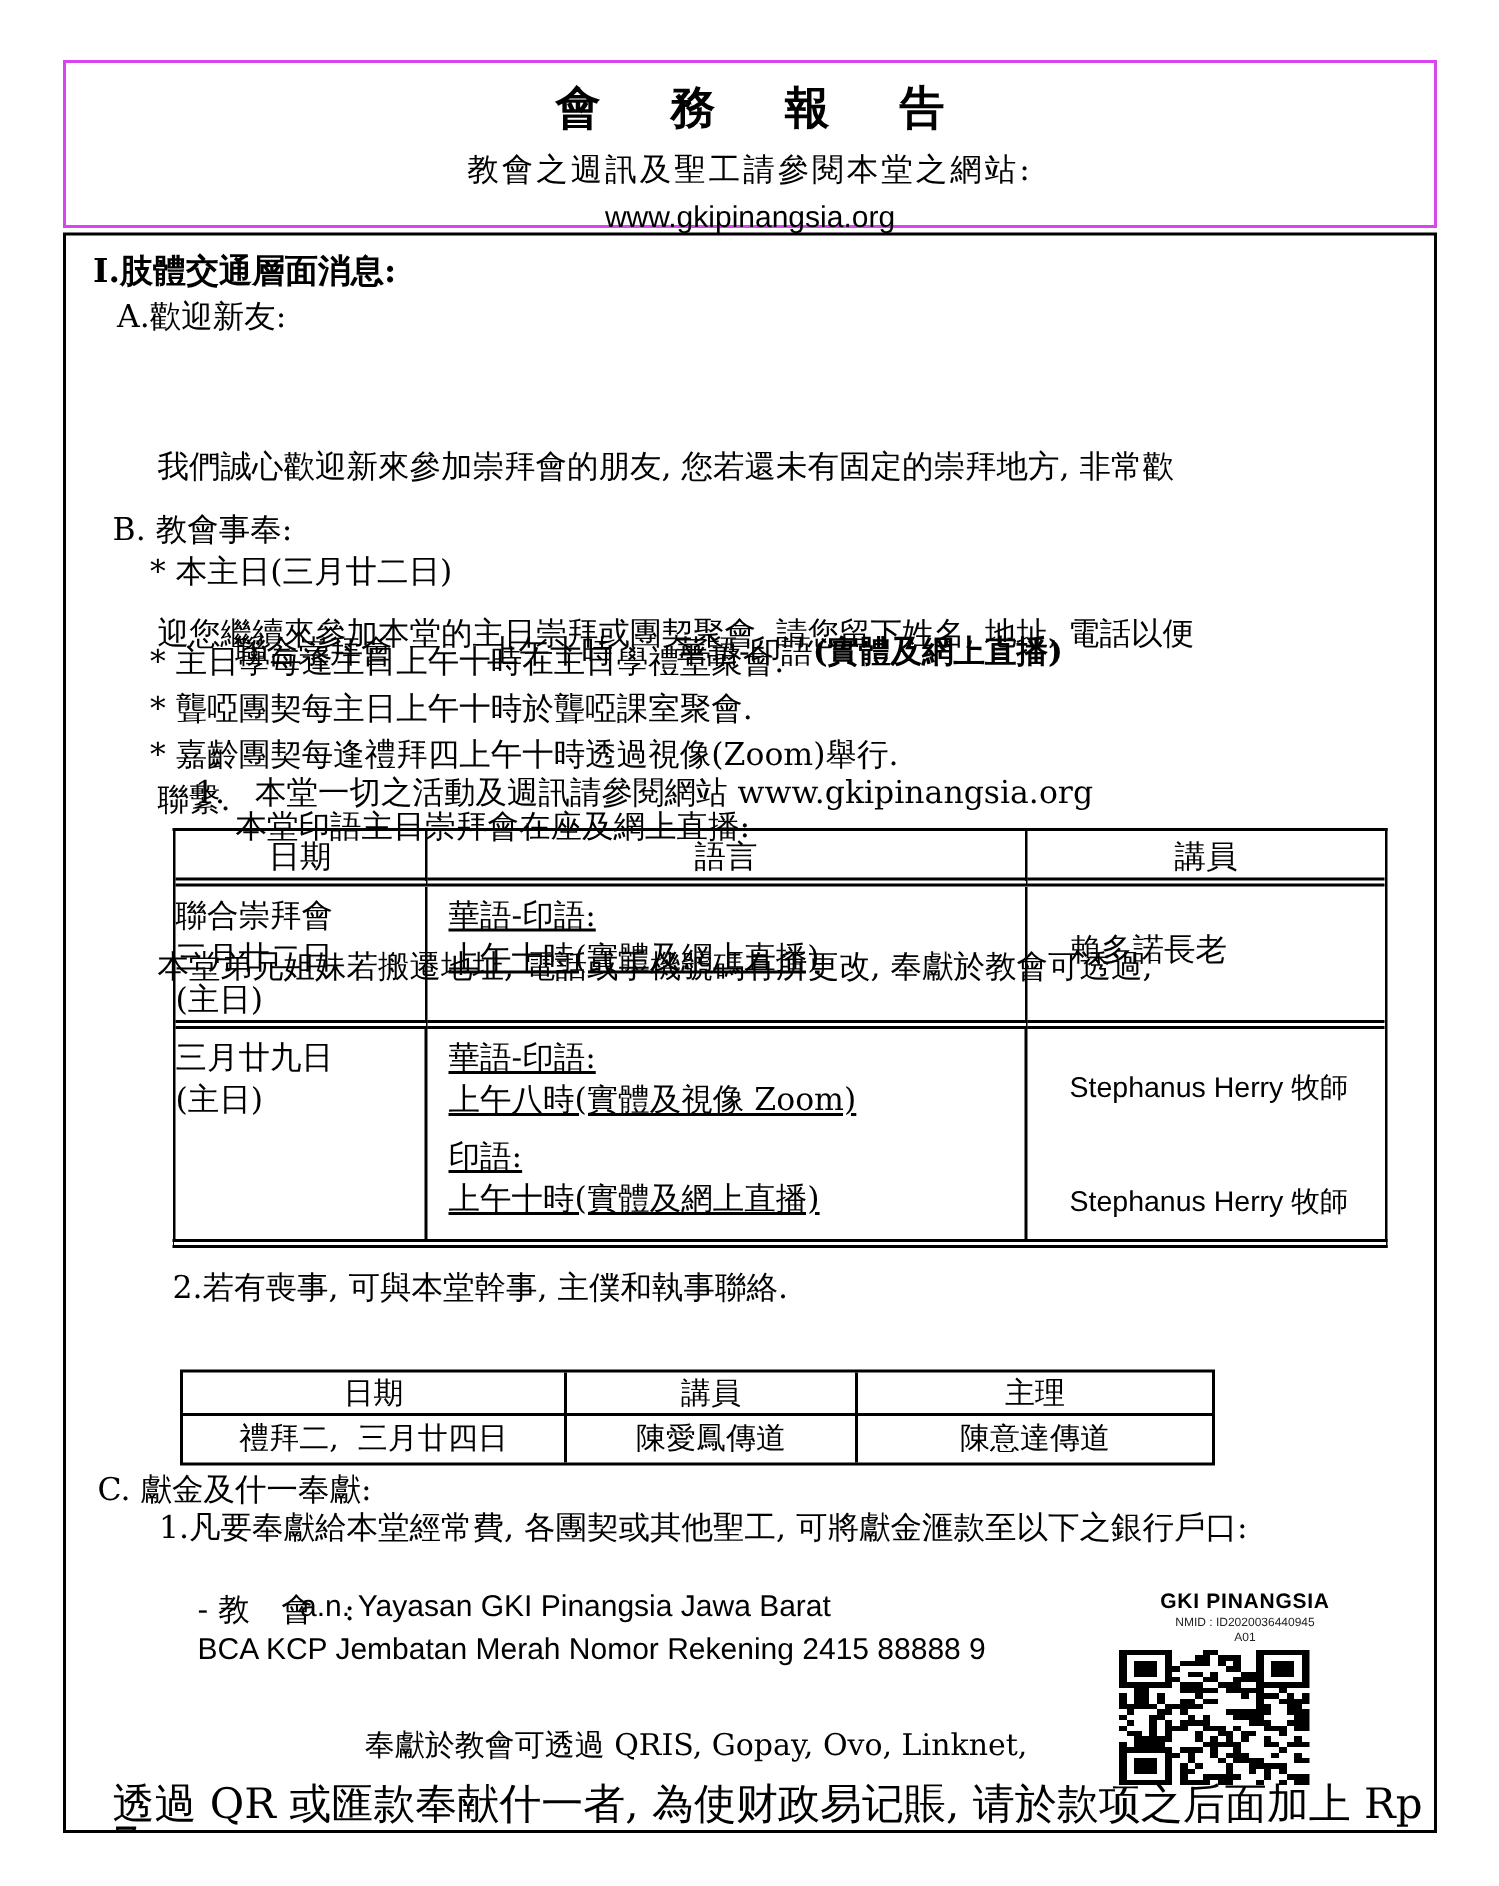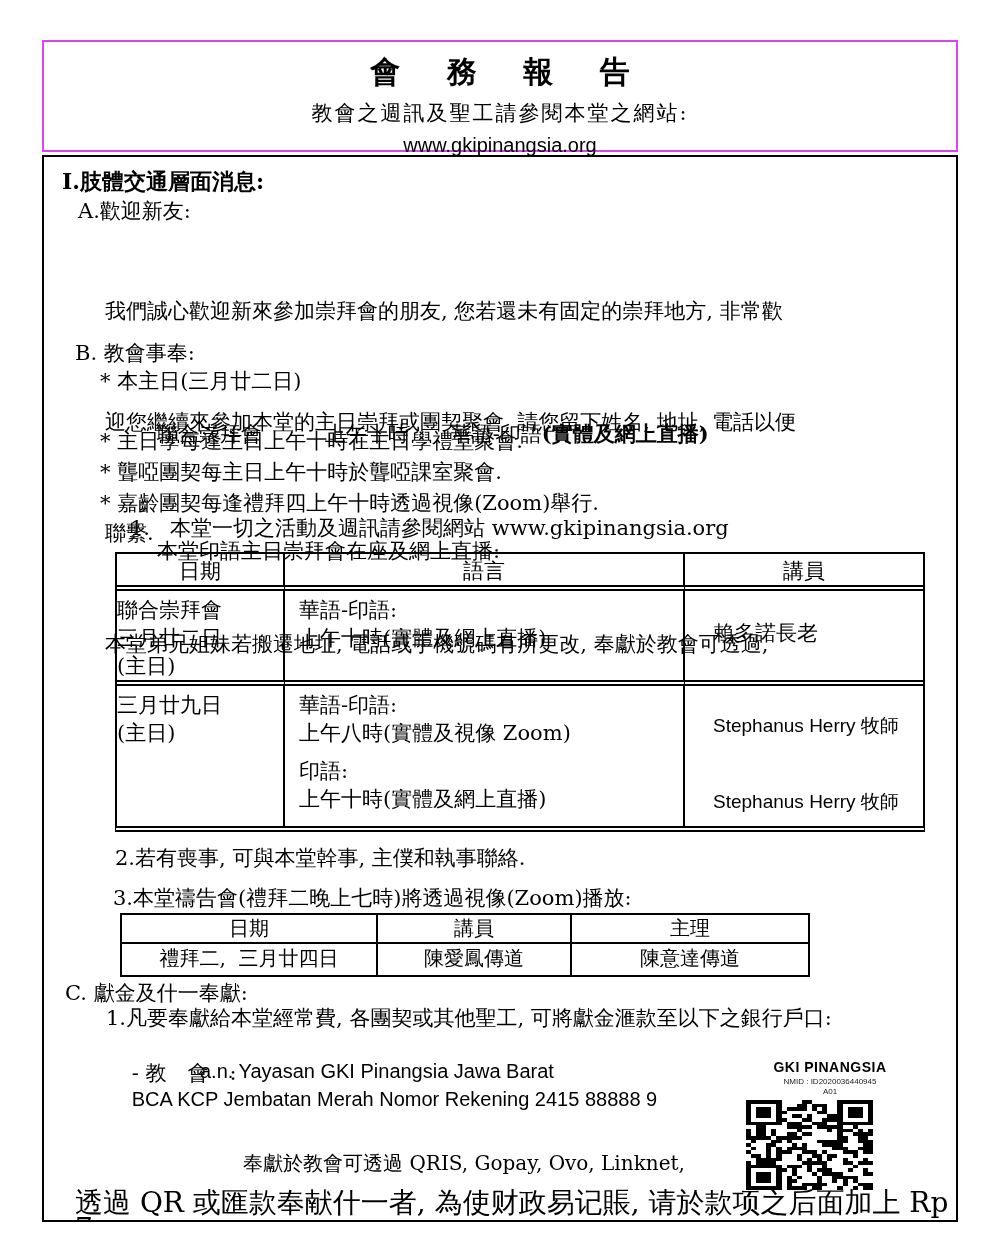--- a/index.html
+++ b/index.html
@@ -41,21 +41,21 @@
   }
   .t1 .cell { border-right:2px solid #000; line-height:28px; }
   .t1 .cell:nth-child(3n) { border-right:none; }
   .t1 .hd {
     border-bottom:6px double #000; text-align:center;
     height:37px; line-height:34px;
   }
   .t1 .r1 { border-bottom:6px double #000; min-height:84px; padding-top:5px; }
   .t1 .r2 { min-height:140px; padding-top:5px; }
   .t1 .date-cell { }
-  .t1 .lang-cell { padding-left:14px; }
+  .t1 .lang-cell { padding-left:14px;text-decoration:underline; }
   .t1 .speaker-cell { padding-left:28px; }
   .t1 .r1.speaker-cell { padding-top:28px; }
   .t1 .r2.speaker-cell { padding-top:26px; font-size:19px; }
   .t1 .speaker-name2 { margin-top:48px; }
   .t1 .lang-block2 { margin-top:10px; }
 
   
   .t2 {
     position:absolute; left:76px; top:756px; width:690px;
     display:grid; grid-template-columns:256px 194px 236px;
@@ -142,21 +142,20 @@
         <div>上午十時(實體及網上直播)</div>
       </div>
     </div>
     <div class="cell r2 speaker-cell">
       <div class="latin">Stephanus Herry 牧師</div>
       <div class="latin speaker-name2">Stephanus Herry 牧師</div>
     </div>
   </div>
 
   <div class="abs cjk" style="left:71px; top:688px;">2.若有喪事, 可與本堂幹事, 主僕和執事聯絡.</div>
-  <div class="abs cjk" style="left:69px; top:728px;">3.本堂禱告會(禮拜二晚上七時)將透過視像(Zoom)播放:</div>
 
   <div class="t2">
     <div class="cell hd">日期</div>
     <div class="cell hd">講員</div>
     <div class="cell hd">主理</div>
     <div class="cell rw">禮拜二,  三月廿四日</div>
     <div class="cell rw">陳愛鳳傳道</div>
     <div class="cell rw">陳意達傳道</div>
   </div>
 

